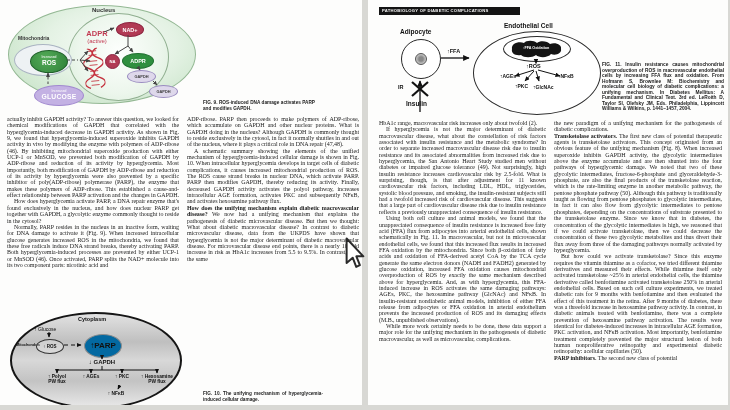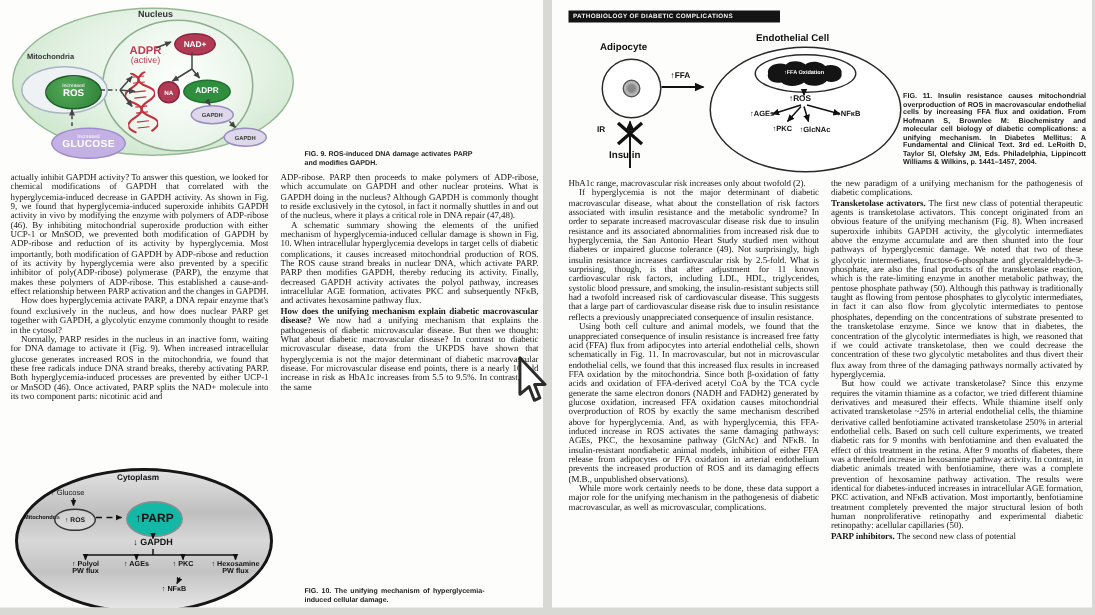--- a/index.html
+++ b/index.html
@@ -66,21 +66,21 @@
   #fig10{position:absolute;left:8px;top:304px;width:190px;height:102px;}
   .f10-ell{position:absolute;left:2px;top:8px;width:168px;height:93px;border-radius:50%;
         border:2.5px solid #161616;
         background:linear-gradient(180deg,#e2e2e2 0%,#bfbfbf 30%,#d8d8d8 50%,#c3c3c3 72%,#e8e8e8 100%);}
   .f10-lbl{position:absolute;font-family:"Liberation Sans",sans-serif;color:#111;font-weight:bold;}
   .f10-cyt{left:70px;top:12px;font-size:5.5px;}
   .f10-glu{left:26px;top:22px;font-size:5px;font-weight:normal;}
   .f10-mit{left:8px;top:39px;font-size:3.8px;}
   .f10-ros{left:28px;top:35px;width:26px;height:13px;border:1px solid #333;border-radius:50%;
         font-size:4.5px;line-height:13px;text-align:center;background:rgba(255,255,255,0.25);}
-  .f10-parp{left:76px;top:30px;width:36px;height:22px;border-radius:50%;background:#14b8a6;
+  .f10-parp{left:76px;top:30px;width:36px;height:22px;border-radius:50%;background:#0369a1;
         border:1px solid #8e8e8e;font-size:8px;line-height:22px;text-align:center;}
   .f10-gap{left:78px;top:55px;width:32px;font-size:6px;text-align:center;}
   .f10-branch{position:absolute;font-family:"Liberation Sans",sans-serif;font-weight:bold;
         font-size:4.8px;line-height:5.4px;color:#111;text-align:center;white-space:pre-line;}
   .f10-polyol{left:32px;top:70px;width:34px;}
   .f10-ages{left:70px;top:70px;width:26px;}
   .f10-pkc{left:102px;top:70px;width:24px;}
   .f10-hex{left:128px;top:70px;width:42px;}
   .f10-nfkb{left:94px;top:87px;width:28px;}
 

